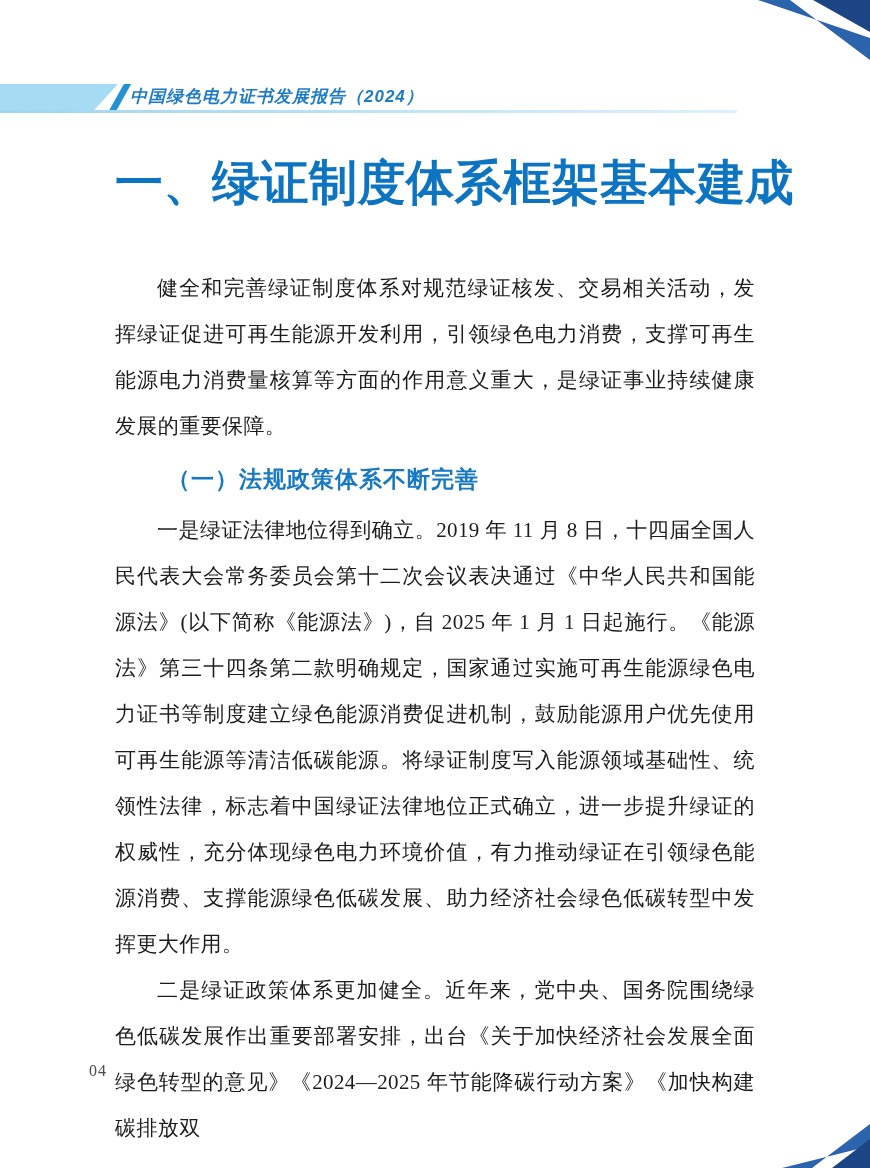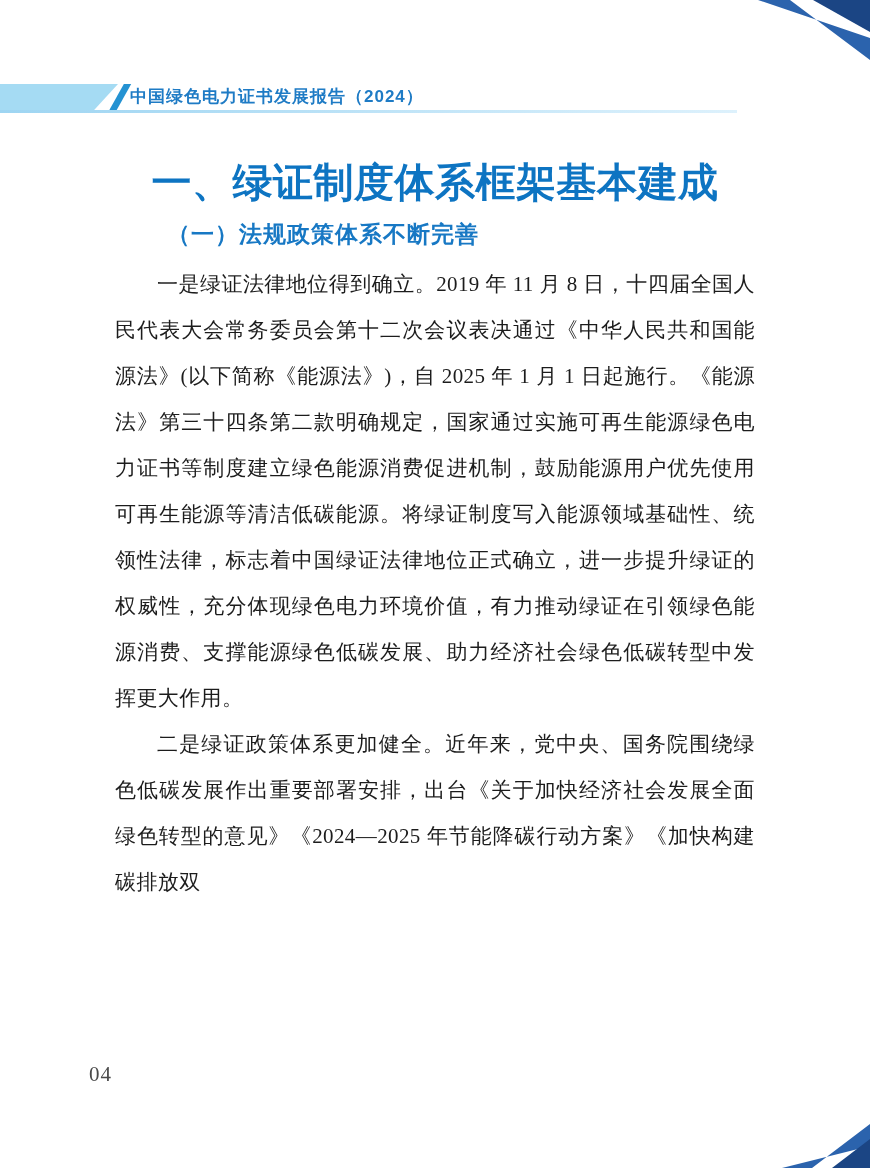--- a/index.html
+++ b/index.html
@@ -40,58 +40,59 @@
   .header-underline{
     position:absolute;top:110px;left:0;width:737px;height:3px;
     background:linear-gradient(to right,var(--underline-start),var(--underline-end));
   }
   .header-title{
     position:absolute;top:86px;left:130px;
     font-family:"Liberation Sans","DejaVu Sans",sans-serif;
     font-weight:bold;font-size:17px;line-height:22px;
     letter-spacing:1px;color:var(--header-blue);
     white-space:nowrap;
+    font-style:italic;
   }
   
   .corner-tr{position:absolute;top:0;right:0;width:135px;height:62px;}
   .corner-br{position:absolute;bottom:0;right:0;width:88px;height:74px;}
   
   .content{
     position:absolute;top:113px;left:115px;width:640px;
   }
   .main-title{
     margin-top:50px;
     text-align:center;
     font-family:Liberation Serif, serif;
-    font-weight:bold;font-size:40px;line-height:40px;
+    font-weight:bold;font-size:48px;line-height:40px;
     letter-spacing:0.5px;
     color:var(--title-blue);
     white-space:nowrap;
   }
   .body-par{
     font-size:21px;line-height:46px;
     letter-spacing:0.4px;
     color:var(--body-ink);
     text-align:justify;
     text-justify:inter-ideograph;
     text-indent:2em;
   }
   .intro-par{margin-top:62px;}
   .section-heading{
     margin:16px 0 12px 52px;
-    font-family:Liberation Sans, sans-serif;
+    font-family:Liberation Serif, serif;
     font-weight:bold;font-size:23px;line-height:30px;
     letter-spacing:1px;
     color:var(--heading-blue);
     white-space:nowrap;
   }
   
   .page-number{
     position:absolute;left:89px;top:1062px;
-    font-size:21px;letter-spacing:1px;
+    font-size:16px;letter-spacing:1px;
     color:var(--pagenum-ink);
   }
 </style>
 </head>
 <body>
 
 <div class="page">
 
   <div class="header">
     <div class="header-shape"></div>
@@ -107,20 +108,21 @@
 
   <svg class="corner-br" viewBox="0 0 88 74" aria-hidden="true">
     <polygon points="0,74 30,74 88,30 88,52" fill="#2b63ad"></polygon>
     <polygon points="50,74 88,74 88,45" fill="#1b4584"></polygon>
   </svg>
 
   <div class="content">
 
     <h1 class="main-title">一、绿证制度体系框架基本建成</h1>
 
+    <p class="body-par intro-par">健全和完善绿证制度体系对规范绿证核发、交易相关活动，发挥绿证促进可再生能源开发利用，引领绿色电力消费，支撑可再生能源电力消费量核算等方面的作用意义重大，是绿证事业持续健康发展的重要保障。</p>
 
     <h2 class="section-heading">（一）法规政策体系不断完善</h2>
 
 
     <p class="body-par">一是绿证法律地位得到确立。2019 年 11 月 8 日，十四届全国人民代表大会常务委员会第十二次会议表决通过《中华人民共和国能源法》(以下简称《能源法》)，自 2025 年 1 月 1 日起施行。《能源法》第三十四条第二款明确规定，国家通过实施可再生能源绿色电力证书等制度建立绿色能源消费促进机制，鼓励能源用户优先使用可再生能源等清洁低碳能源。将绿证制度写入能源领域基础性、统领性法律，标志着中国绿证法律地位正式确立，进一步提升绿证的权威性，充分体现绿色电力环境价值，有力推动绿证在引领绿色能源消费、支撑能源绿色低碳发展、助力经济社会绿色低碳转型中发挥更大作用。</p>
 
     <p class="body-par">二是绿证政策体系更加健全。近年来，党中央、国务院围绕绿色低碳发展作出重要部署安排，出台《关于加快经济社会发展全面绿色转型的意见》《2024—2025 年节能降碳行动方案》《加快构建碳排放双</p>
 
   </div>
 

